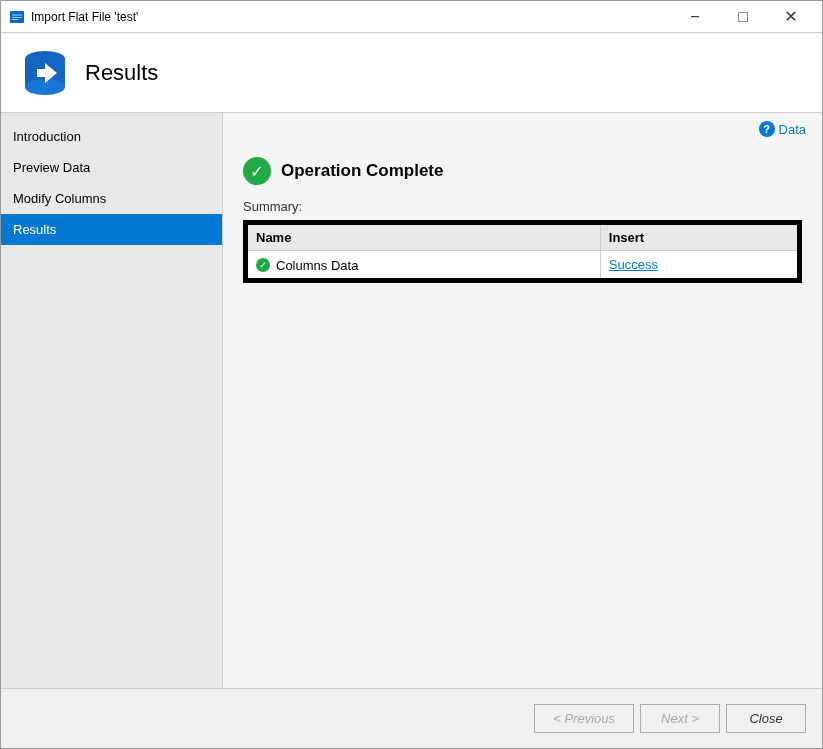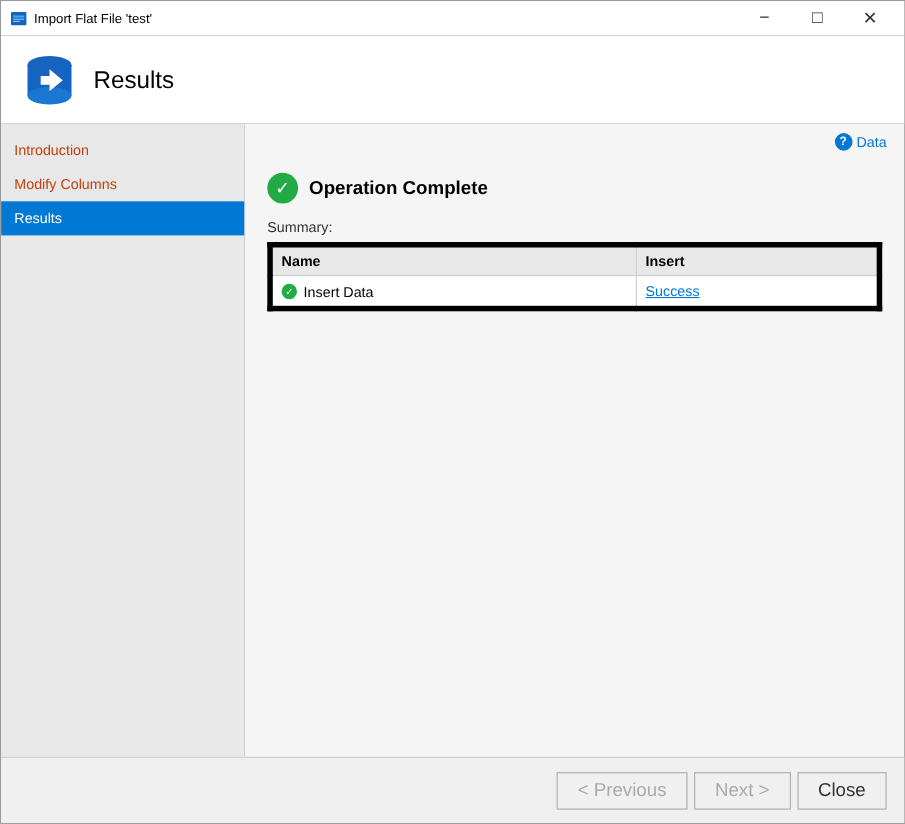--- a/index.html
+++ b/index.html
@@ -84,21 +84,21 @@
 
     .sidebar {
       width: 222px;
       background: #e8e8e8;
       border-right: 1px solid #ccc;
       padding: 8px 0;
     }
     .sidebar-item {
       padding: 8px 12px;
       cursor: pointer;
-      color: #c2410c;
+      color: #000000;
       font-size: 13px;
     }
     .sidebar-item.active {
       background: #0078d4;
       color: #fff;
     }
 
     .main {
       flex: 1;
       display: flex;
@@ -219,26 +219,27 @@
       background: #f0f0f0;
       border-top: 1px solid #ccc;
       display: flex;
       align-items: center;
       justify-content: flex-end;
       padding: 0 16px;
       gap: 6px;
     }
     .footer-btn {
       padding: 6px 18px;
-      font-size: 17px;
+      font-size: 13px;
       border: 1px solid #aaa;
       background: #f0f0f0;
       cursor: pointer;
       color: #333;
       min-width: 80px;
+      font-style: italic;
     }
     .footer-btn:disabled {
       color: #aaa;
       cursor: default;
     }
     .footer-btn.primary {
       background: #f0f0f0;
       border-color: #aaa;
       text-align: center;
     }
@@ -270,20 +271,21 @@
       <ellipse cx="24" cy="38" rx="20" ry="8" fill="#1976d2"></ellipse>
       <path d="M24 14 L36 24 L24 34 L24 28 L16 28 L16 20 L24 20 Z" fill="white"></path>
     </svg>
     <span class="header-title">Results</span>
   </div>
 
   <div class="content">
 
     <div class="sidebar">
       <div class="sidebar-item">Introduction</div>
+      <div class="sidebar-item">Preview Data</div>
       <div class="sidebar-item">Modify Columns</div>
       <div class="sidebar-item active">Results</div>
     </div>
 
     <div class="main">
       <div class="main-toolbar">
         <a class="help-link">
           <span class="help-icon-circle">?</span>
           <span>Data</span>
         </a>
@@ -299,21 +301,21 @@
             <tr>
               <th>Name</th>
               <th>Insert</th>
             </tr>
           </thead>
           <tbody>
             <tr>
               <td>
                 <span class="row-icon">
                   <span class="small-check">✓</span>
-                  <span>Insert Data</span>
+                  <span>Columns Data</span>
                 </span>
               </td>
               <td class="result-success">Success</td>
             </tr>
           </tbody>
         </table>
       </div>
     </div>
   </div>
 

